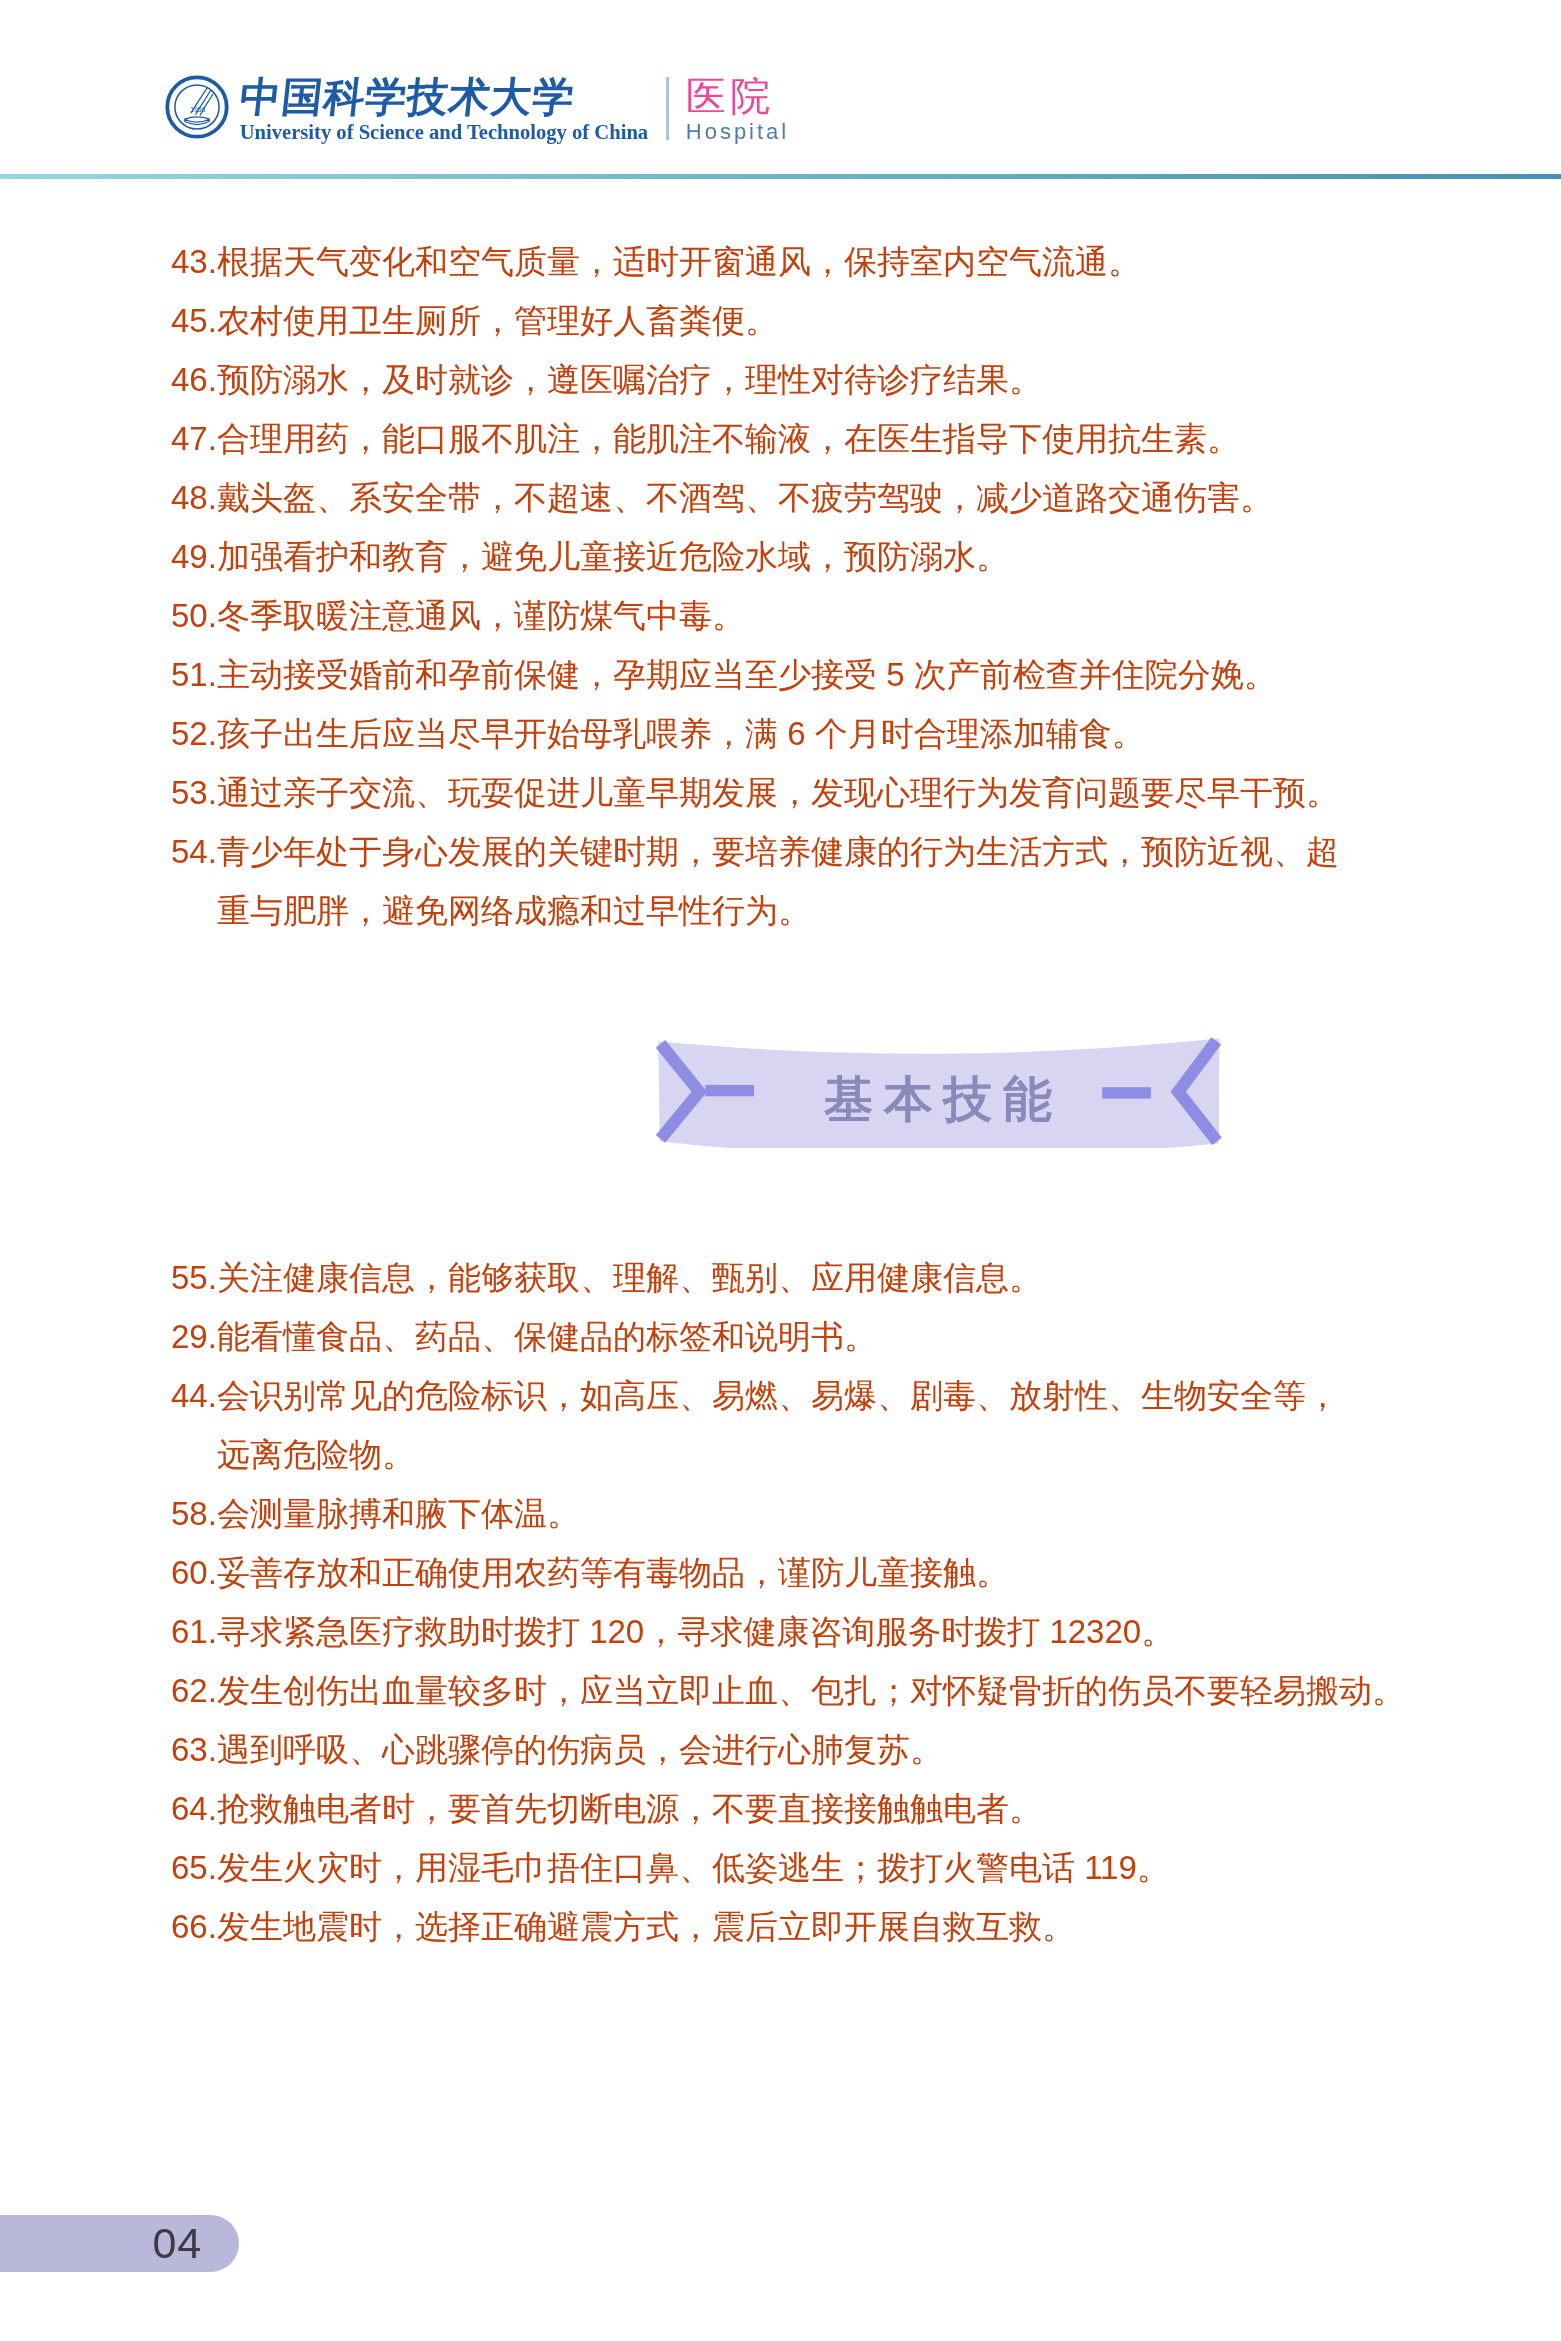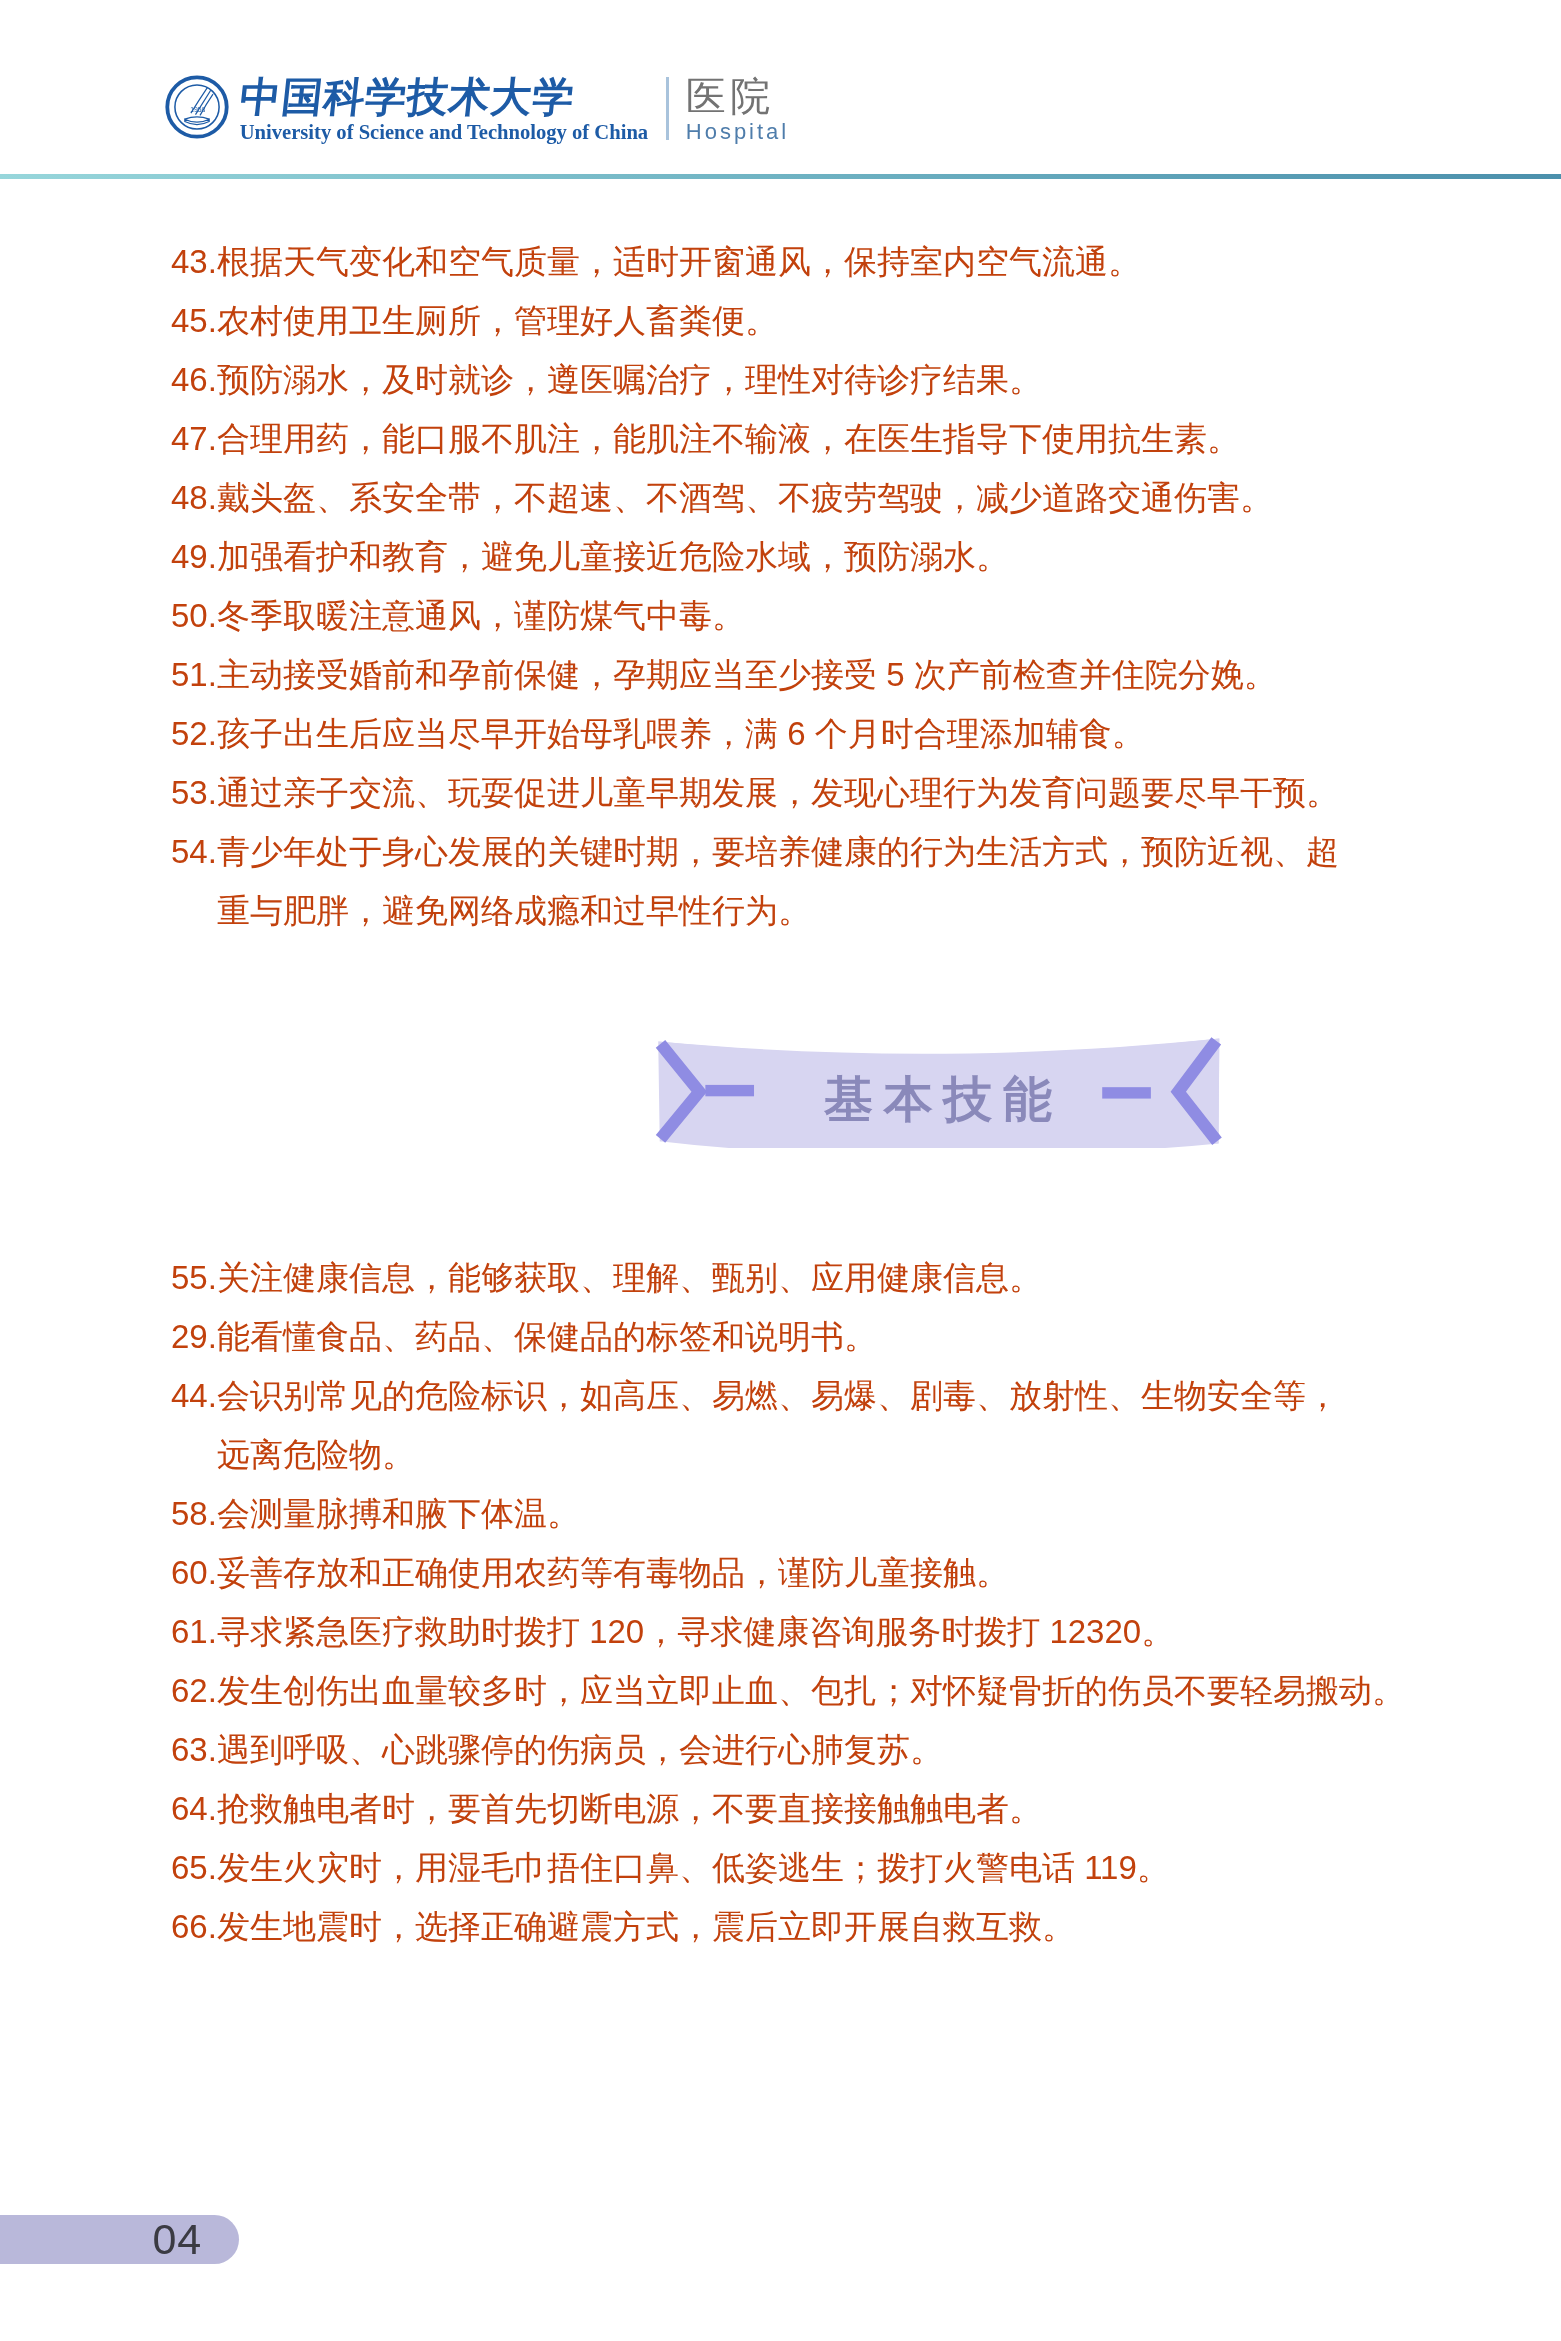--- a/index.html
+++ b/index.html
@@ -16,21 +16,21 @@
   .univ-cn{
     color:#1d5ba6;font-size:41px;font-weight:800;line-height:44px;
     letter-spacing:0.8px;transform:skewX(-6deg);white-space:nowrap;
   }
   .univ-en{
     color:#1d5ba6;font-family:"Liberation Serif","DejaVu Serif",serif;
     font-weight:700;font-size:20.6px;line-height:23px;margin-top:1.5px;white-space:nowrap;
   }
   .divider-v{width:2.3px;height:63px;background:#a9c3dc;margin:1.5px 17px 0 18.3px;flex:0 0 auto;}
   .hosp-block{display:flex;flex-direction:column;}
-  .hosp-cn{color:#737373;font-size:40px;font-weight:400;line-height:43px;letter-spacing:4.6px;white-space:nowrap;}
+  .hosp-cn{color:#ec4899;font-size:40px;font-weight:400;line-height:43px;letter-spacing:4.6px;white-space:nowrap;}
   .hosp-en{color:#4f7dab;font-size:22px;font-weight:400;line-height:24.4px;letter-spacing:3px;margin-top:1.5px;white-space:nowrap;}
   .divider-line{
     position:absolute;left:0;top:174px;width:1561px;height:5.3px;
     background:linear-gradient(to right,#97d6db,#6fb3c3,#4b90ac);
   }
   
   .content{padding:53px 30.5px 0 171px;}
   ol.hlist{list-style:none;margin:0;padding:0;}
   ol.hlist li{
     position:relative;padding-left:46px;max-width:1342px;
@@ -42,21 +42,21 @@
   .banner{position:relative;width:576px;height:111px;margin:97px 0 100px 479px;}
   .banner svg{position:absolute;left:0;top:0;width:576px;height:111px;display:block;}
   .banner-title{
     position:absolute;left:0;right:0;top:0;bottom:0;
     display:flex;align-items:center;justify-content:center;
     padding-top:15.2px;font-size:49px;font-weight:700;color:#8a89ba;
     letter-spacing:10.7px;text-indent:10.7px;
   }
   
   .page-pill{
-    position:absolute;left:0;top:2215px;width:239px;height:49px;
+    position:absolute;left:0;top:2215px;width:239px;height:57px;
     background:#b9b8da;border-radius:0 29px 29px 0;
     display:flex;align-items:center;justify-content:flex-end;
     padding-right:37px;box-sizing:border-box;
   }
   .page-num{font-size:43px;color:#3b3b43;letter-spacing:0.8px;}
 </style>
 </head>
 <body>
 
 <div class="header">

